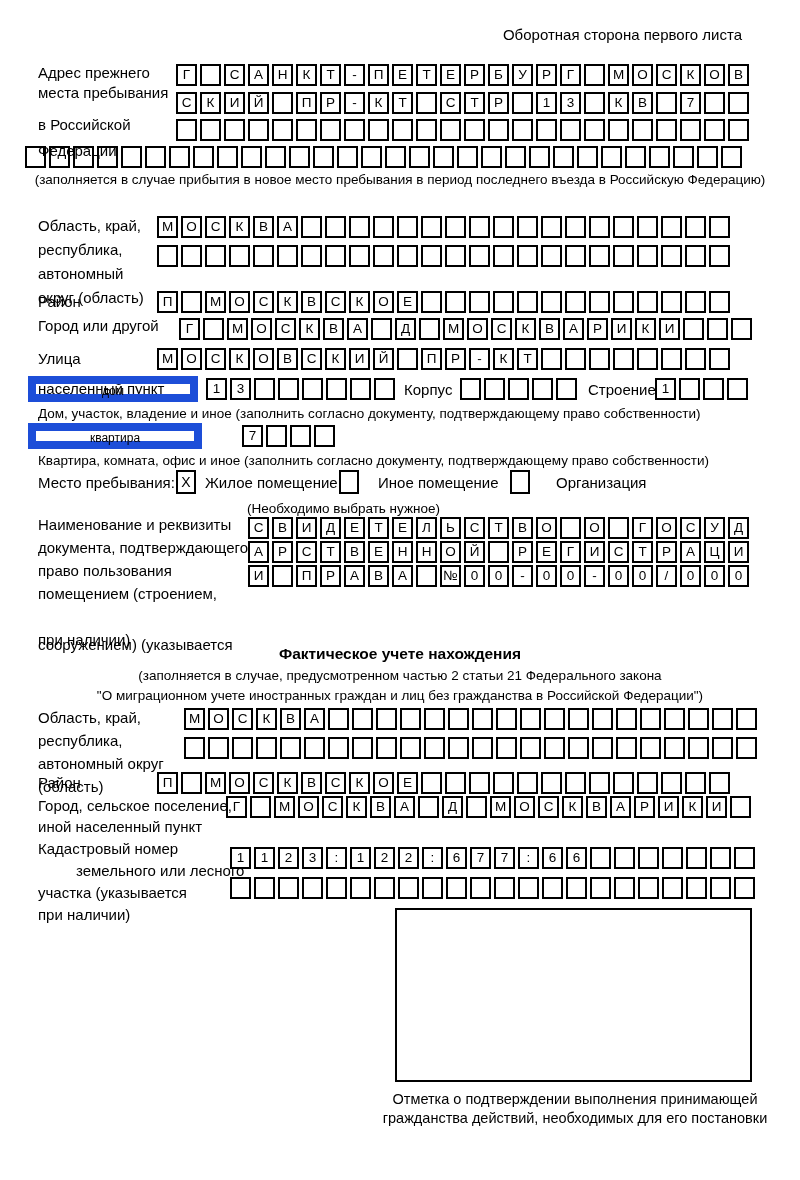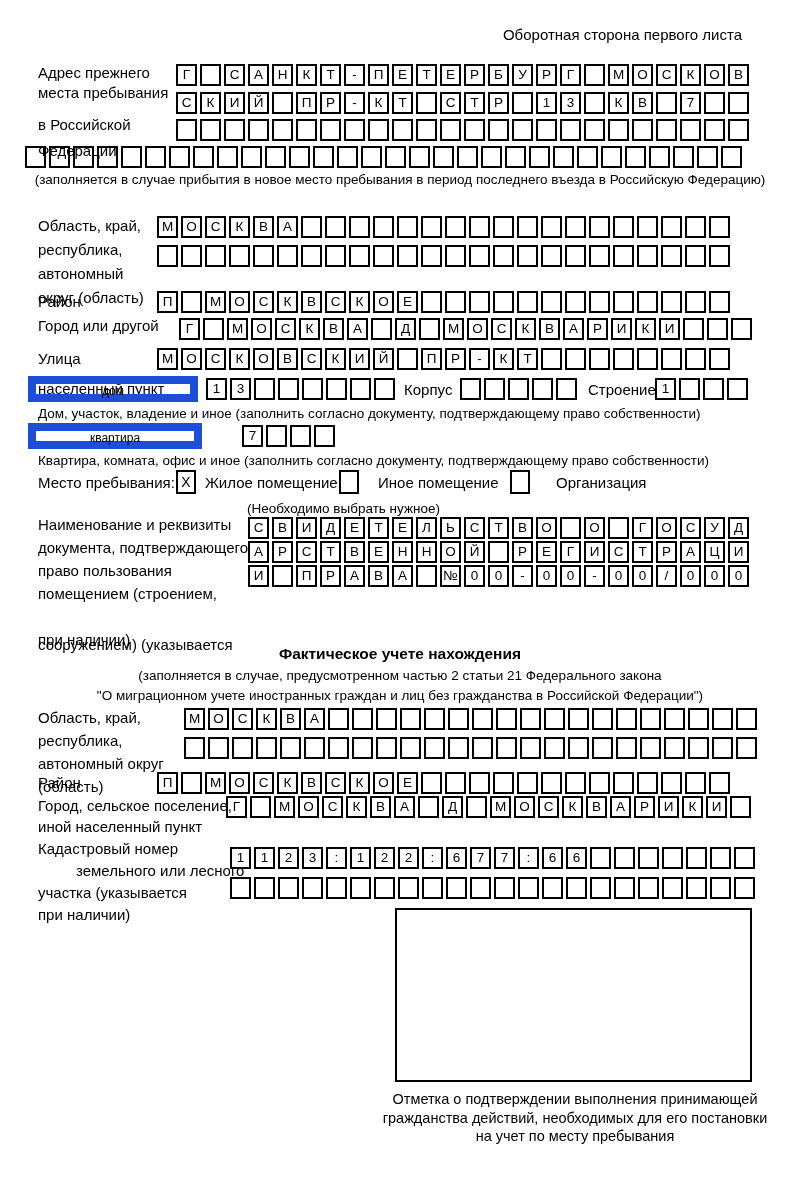--- a/index.html
+++ b/index.html
@@ -588,16 +588,15 @@
       <span class="cell"></span>
       <span class="cell"></span>
       <span class="cell"></span>
     </div>
 
   <div class="abs stamp" style="left:395px;top:908px;width:357px;height:174px;"></div>
 
   <div class="abs" style="left:375px;top:1090px;width:400px;">
     <div class="cap">Отметка о подтверждении выполнения принимающей</div>
     <div class="cap">гражданства действий, необходимых для его постановки</div>
-    <div class="cap">на учет по месту пребывания</div>
   </div>
 
 </div>
 
 </body></html>

